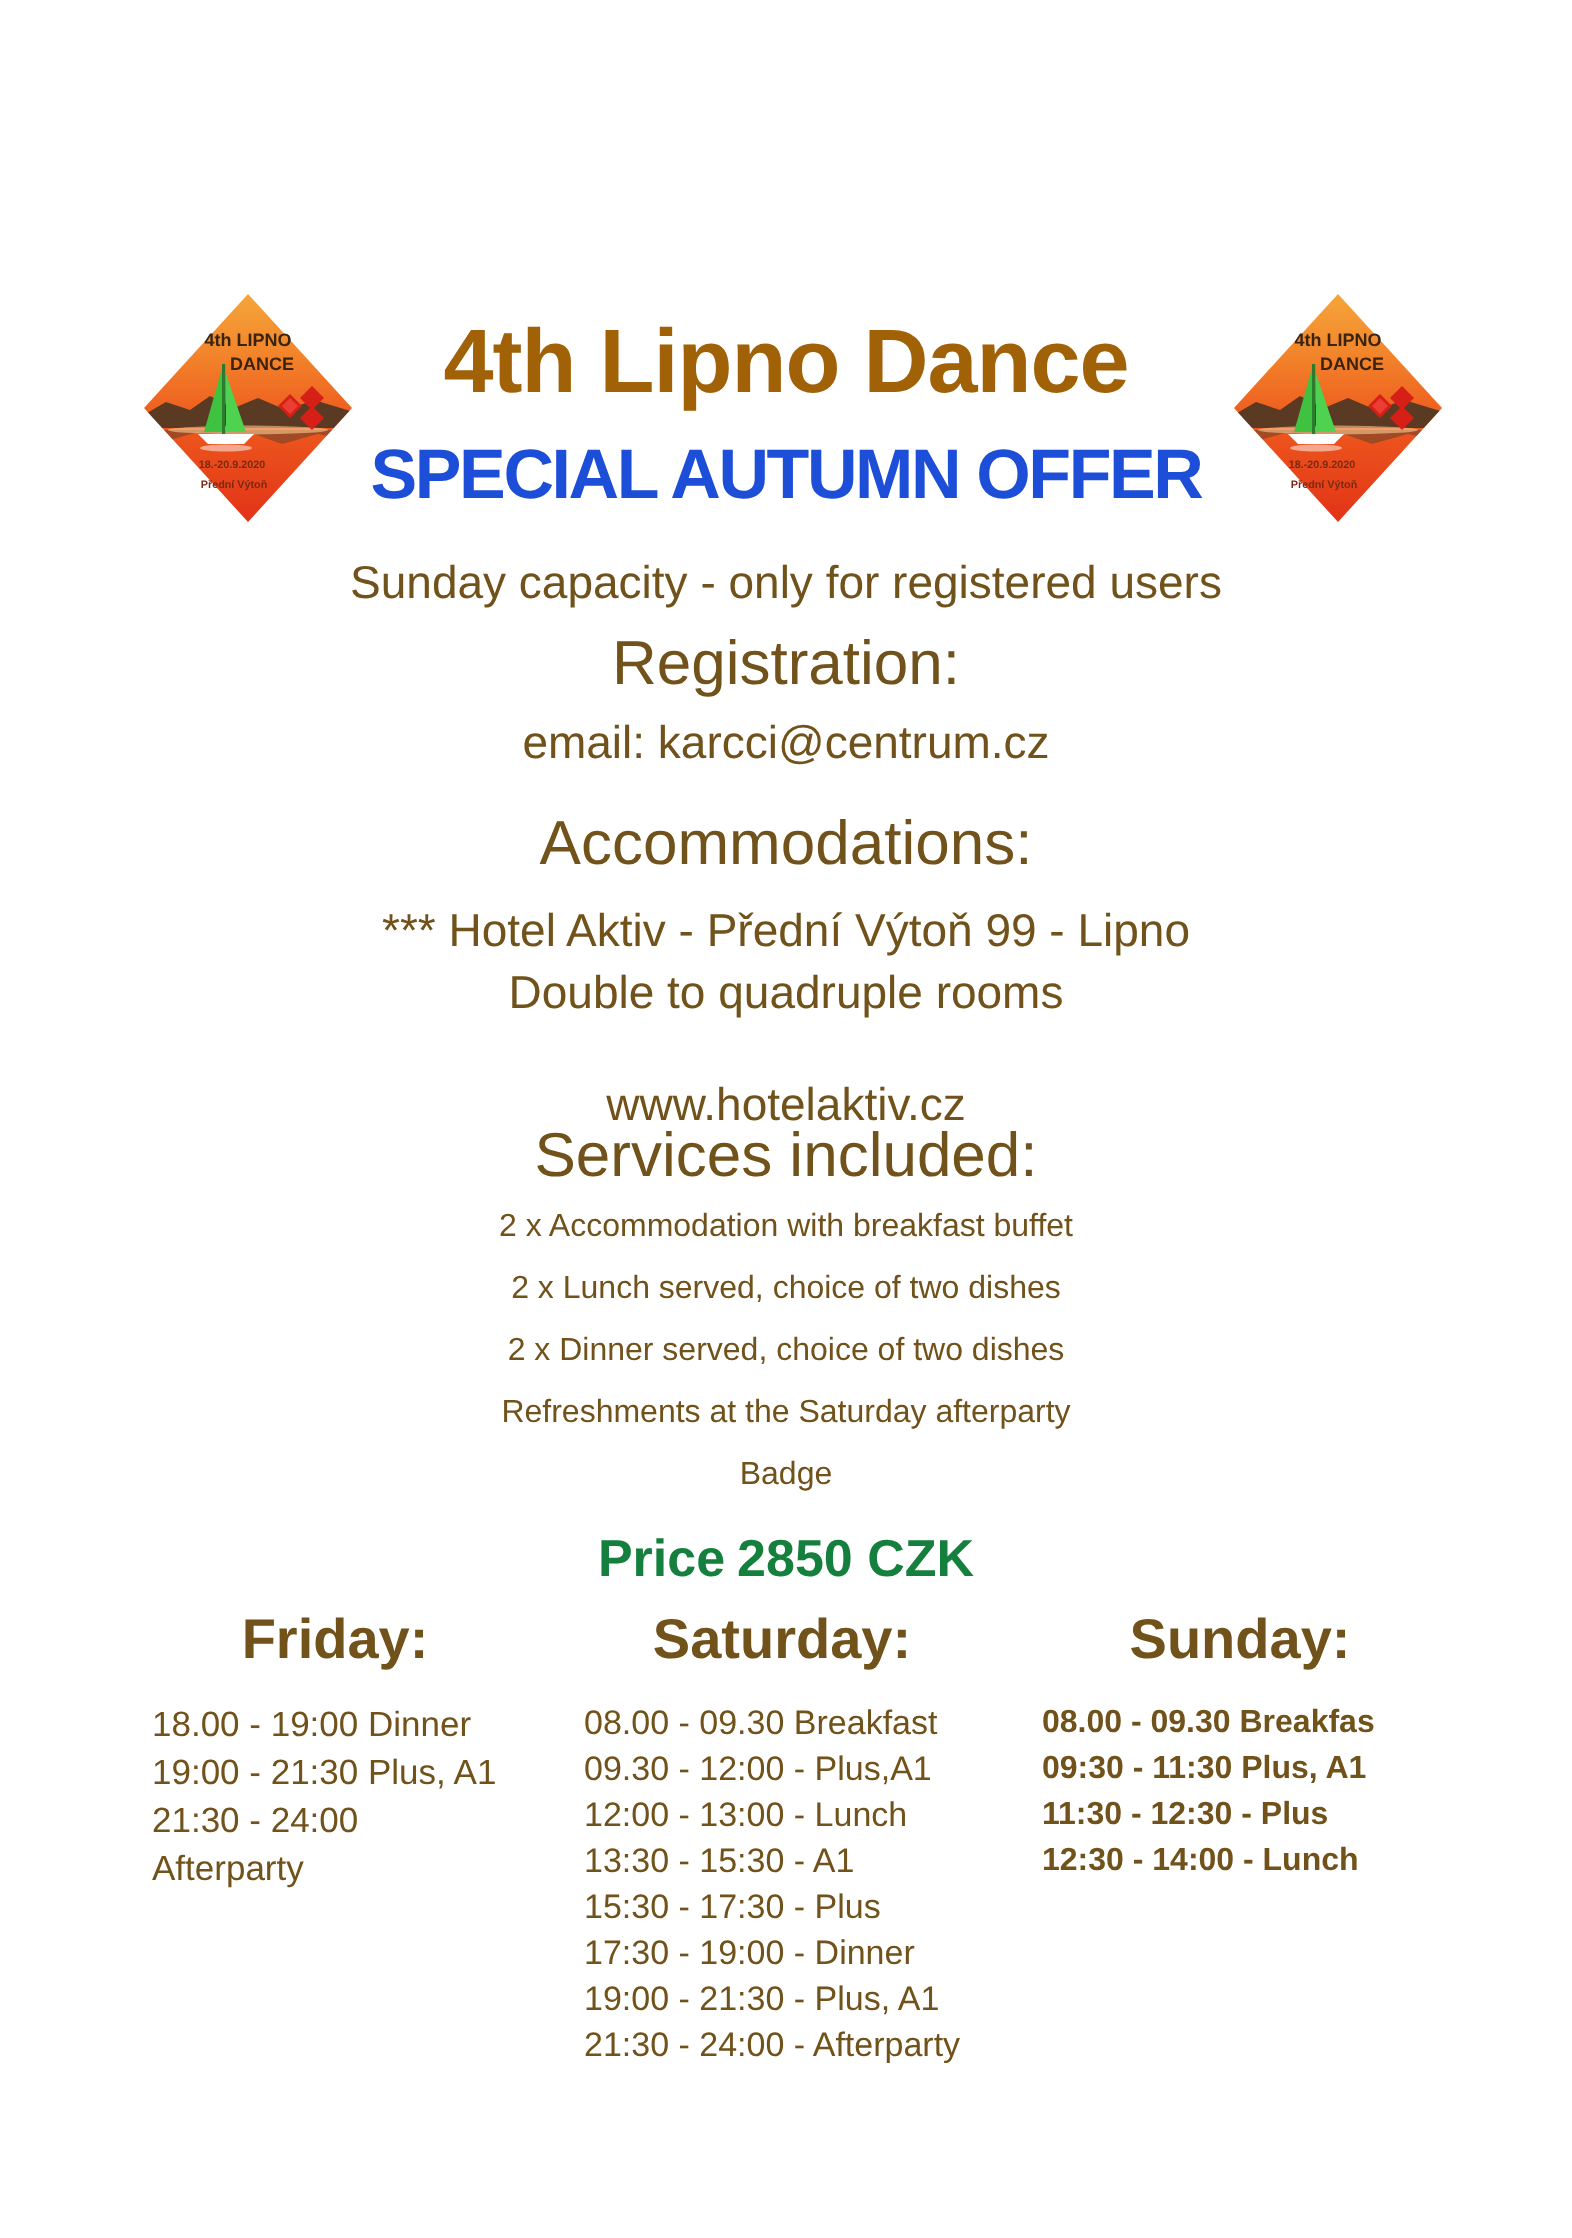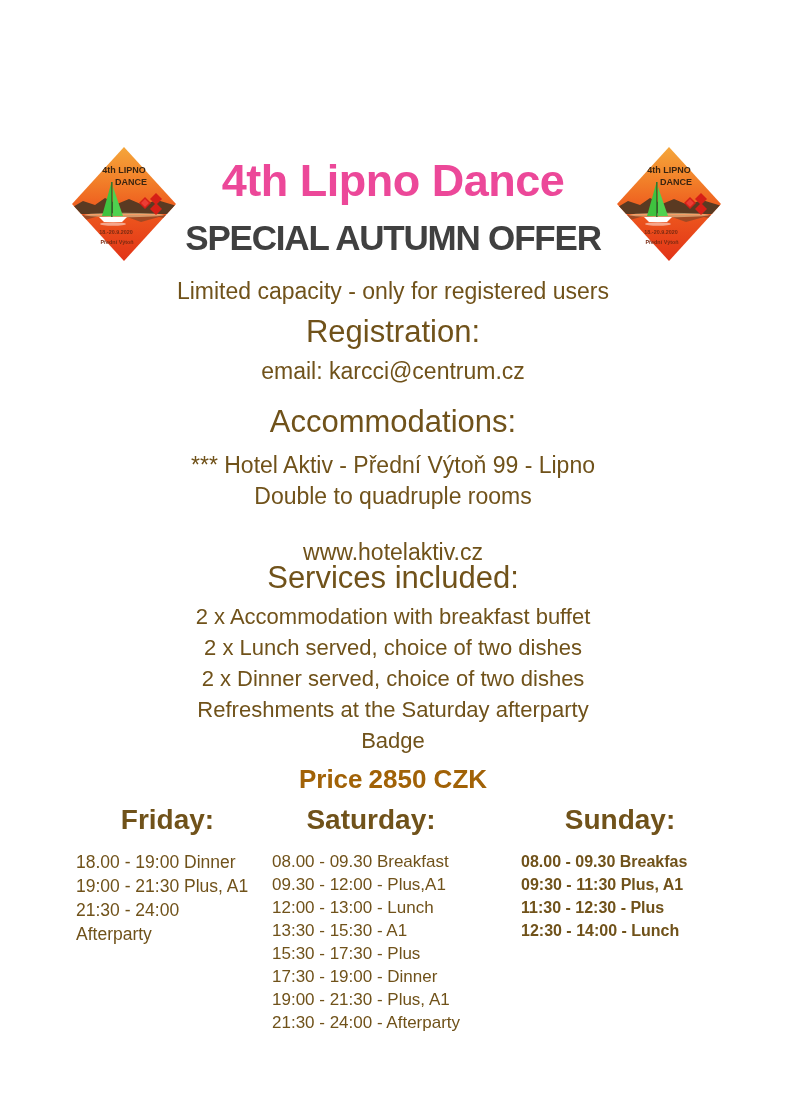--- a/index.html
+++ b/index.html
@@ -53,30 +53,30 @@
     width: 786px;
     text-align: center;
   }
 
   .main-title {
     font-size: 45px;
     font-weight: bold;
     letter-spacing: -0.5px;
     line-height: 1.0;
     margin: 0;
-    color: #ec4899;
+    color: #a16207;
   }
 
   .sub-title {
     font-size: 35px;
     font-weight: bold;
     letter-spacing: -1.2px;
     line-height: 1.0;
     margin: 17px 0 0 0;
-    color: #404040;
+    color: #1d4ed8;
   }
 
   
   .center-col {
     position: absolute;
     left: 0;
     width: 786px;
     text-align: center;
   }
 
@@ -98,51 +98,51 @@
 
   .registration-heading { top: 316px; }
   .registration-email   { top: 360px; }
 
   .accommodations-heading { top: 406px; }
   .acc-line-1 { top: 454px; }
   .acc-line-2 { top: 485px; }
   .acc-line-3 { top: 518px; margin-top: 23px; }
 
   .services-heading { top: 562px; }
-  .svc-line { font-size: 22px; line-height: 1.0; }
+  .svc-line { font-size: 16px; line-height: 1.0; }
   .svc-1 { top: 606px; }
   .svc-2 { top: 637px; }
   .svc-3 { top: 668px; }
   .svc-4 { top: 699px; }
   .svc-5 { top: 730px; }
 
   .price {
     top: 766px;
     font-size: 26px;
     font-weight: bold;
-    color: #a16207;
+    color: #15803d;
     line-height: 1.0;
   }
   .price .price-label { margin-right: 6px; }
 
   
   .schedule {
     position: absolute;
     top: 806px;
     left: 0;
     width: 786px;
     height: 260px;
   }
 
   .sched-col {
     position: absolute;
     top: 0;
   }
   .sched-col.friday   { left: 60px;  width: 215px; }
-  .sched-col.saturday { left: 256px; width: 230px; }
+  .sched-col.saturday { left: 276px; width: 230px; }
   .sched-col.sunday   { left: 505px; width: 230px; }
 
   .sched-day {
     font-size: 28px;
     font-weight: bold;
     text-align: center;
     line-height: 1.0;
     margin: 0 0 14px 0;
   }
   .sched-col.friday   .sched-day { text-align: center; }
@@ -252,21 +252,21 @@
         <text x="46" y="98" text-anchor="middle" font-family="'Liberation Sans', sans-serif" font-size="5.4" font-weight="bold" fill="#7A2A12">Přední Výtoň</text>
       </svg>
     </div>
 
     <div class="title-block">
       <h1 class="main-title">4th Lipno Dance</h1>
       <h2 class="sub-title">SPECIAL AUTUMN OFFER</h2>
     </div>
   </div>
 
-  <div class="center-col tagline">Limited capacity - only for registered users</div>
+  <div class="center-col tagline">Sunday capacity - only for registered users</div>
 
   <div class="center-col section-heading registration-heading">Registration:</div>
   <div class="center-col body-line registration-email">email: karcci@centrum.cz</div>
 
   <div class="center-col section-heading accommodations-heading">Accommodations:</div>
   <div class="center-col body-line acc-line-1">*** Hotel Aktiv - Přední Výtoň 99 - Lipno</div>
   <div class="center-col body-line acc-line-2">Double to quadruple rooms</div>
   <div class="center-col body-line acc-line-3">www.hotelaktiv.cz</div>
 
   <div class="center-col section-heading services-heading">Services included:</div>

